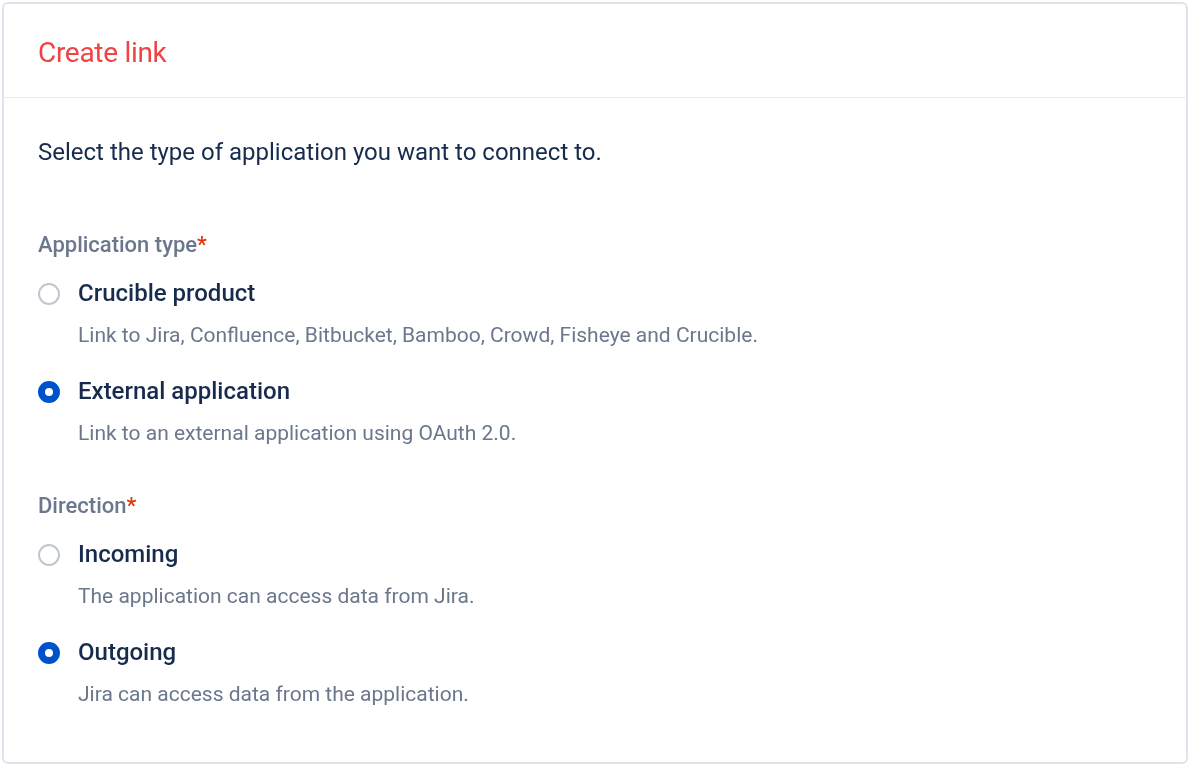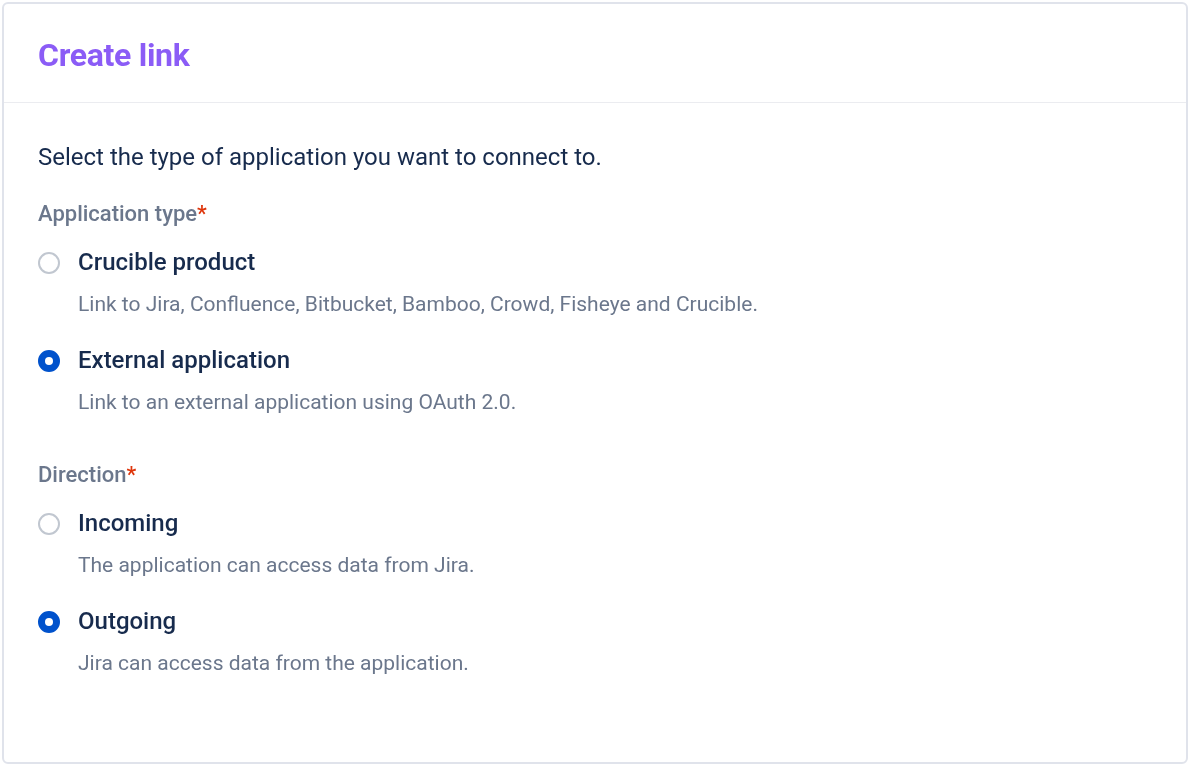--- a/index.html
+++ b/index.html
@@ -20,33 +20,33 @@
       border: 2px solid #e0e3eb;
       border-radius: 6px;
       background: #fff;
       overflow: hidden;
     }
     .modal-header {
       padding: 32px 34px 28px 34px;
       border-bottom: 1px solid #ebecf0;
     }
     .modal-title {
-      font-size: 32px;
-      font-weight: 700;
-      color: #8b5cf6;
+      font-size: 28px;
+      font-weight: 400;
+      color: #ef4444;
       letter-spacing: -0.3px;
     }
     .modal-body {
       padding: 40px 34px 0 34px;
     }
     .instruction {
       font-size: 24px;
       color: #172b4d;
       font-weight: 400;
-      margin-bottom: 30px;
+      margin-bottom: 66px;
     }
     .field-group {
       margin-bottom: 48px;
     }
     .field-label {
       font-size: 22px;
       color: #6b778c;
       font-weight: 500;
       margin-bottom: 22px;
     }

